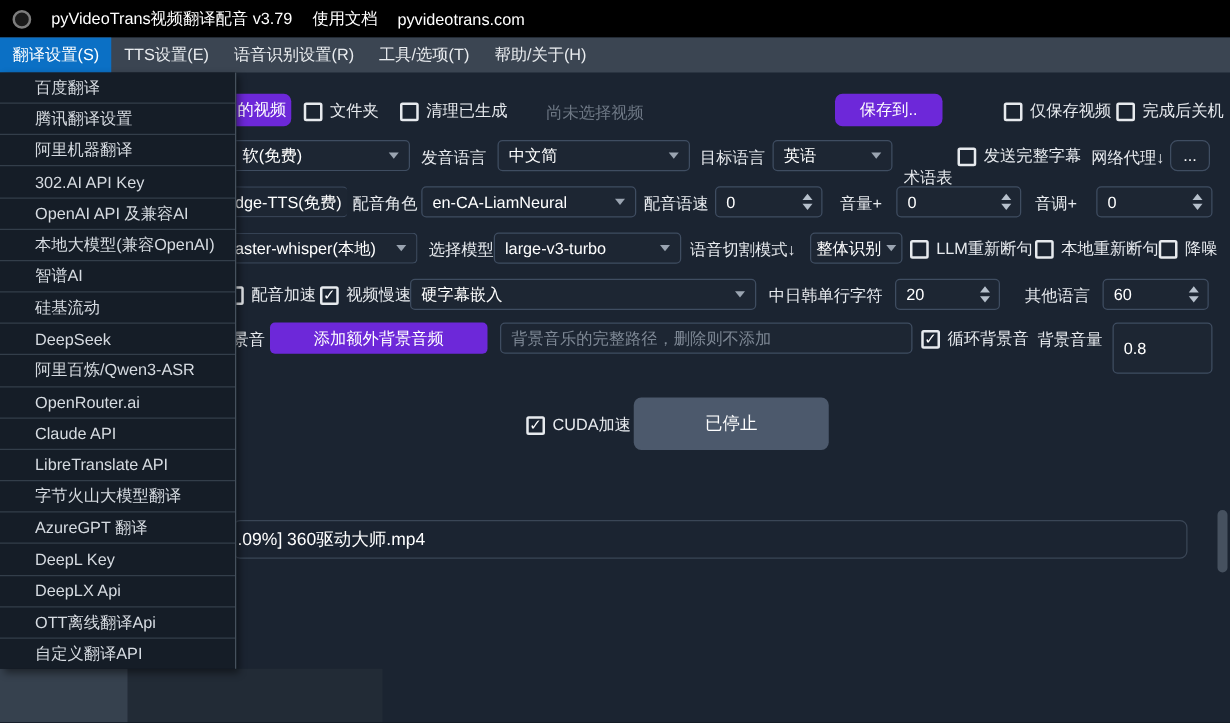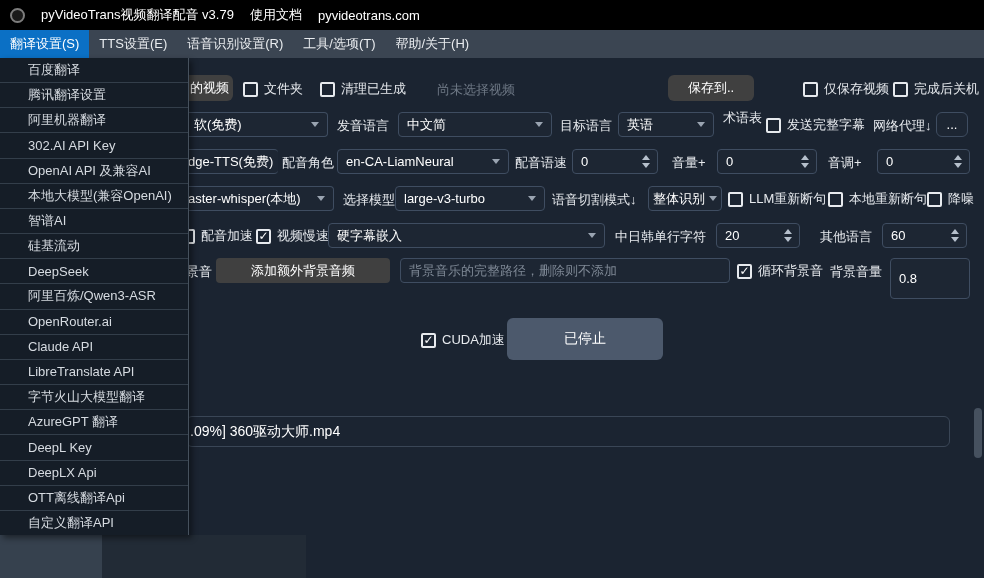--- a/index.html
+++ b/index.html
@@ -13,21 +13,21 @@
   .menubar{position:absolute;left:0;top:30px;width:984px;height:28px;background:#3b4552;display:flex;}
   .mb-item{line-height:28px;padding:0 10px;color:#e9ecef;cursor:default;}
   .mb-item.active{background:#0b70c5;color:#fff;}
   
   .menu-panel{position:absolute;left:0;top:58px;width:188px;height:477px;background:#151d27;
               border-right:1px solid #46515d;box-shadow:3px 3px 6px rgba(0,0,0,.45);z-index:50;
               display:flex;flex-direction:column;}
   .menu-item{flex:1;display:flex;align-items:center;padding-left:28px;color:#d6dbe1;border-top:1px solid #333e4a;box-sizing:border-box;}
   .menu-item:first-child{border-top:none;}
   .lbl{position:absolute;white-space:nowrap;color:#e7eaee;}
-  .btn{position:absolute;background:#404040;border-radius:6px;color:#fff;display:flex;
+  .btn{position:absolute;background:#6d28d9;border-radius:6px;color:#fff;display:flex;
        align-items:center;justify-content:center;box-sizing:border-box;white-space:nowrap;}
   .combo,.spin,.inp{position:absolute;background:#1d2633;border:1px solid #3f4d61;border-radius:4px;
        display:flex;align-items:center;box-sizing:border-box;color:#fff;}
   .combo .val{padding-left:8px;white-space:nowrap;overflow:hidden;flex:1;}
   .combo .arr{width:0;height:0;border-left:4px solid transparent;border-right:4px solid transparent;
        border-top:5px solid #9aa4b1;margin-right:8px;}
   .noleft{border-left:none;border-top-left-radius:0;border-bottom-left-radius:0;}
   .spin .val{padding-left:8px;flex:1;}
   .spin .arrows{display:flex;flex-direction:column;gap:3px;margin-right:7px;align-items:center;}
   .spin .up{width:0;height:0;border-left:4px solid transparent;border-right:4px solid transparent;border-bottom:5px solid #b6c0cc;}
@@ -89,21 +89,21 @@
   <span class="lbl" style="left:337px;top:117px;">发音语言</span>
   <div class="combo" style="left:398px;top:112px;width:154px;height:25px;">
     <span class="val">中文简</span>
     <span class="arr"></span>
   </div>
   <span class="lbl" style="left:560px;top:117px;">目标语言</span>
   <div class="combo" style="left:618px;top:112px;width:96px;height:25px;">
     <span class="val">英语</span>
     <span class="arr"></span>
   </div>
-  <span class="lbl" style="left:723px;top:109px;">术语表</span>
+  <span class="lbl" style="left:723px;top:133px;">术语表</span>
   <div class="cb" style="left:766px;top:116px;">
     <span class="box"></span>
     <span>发送完整字幕</span>
   </div>
   <span class="lbl" style="left:873px;top:117px;">网络代理↓</span>
   <div class="combo" style="left:936px;top:112px;width:32px;height:25px;justify-content:center;border-radius:6px;">
     <span>...</span>
   </div>
 
   <div class="combo noleft" style="left:186px;top:149px;width:92px;height:25px;border-right:none;">

